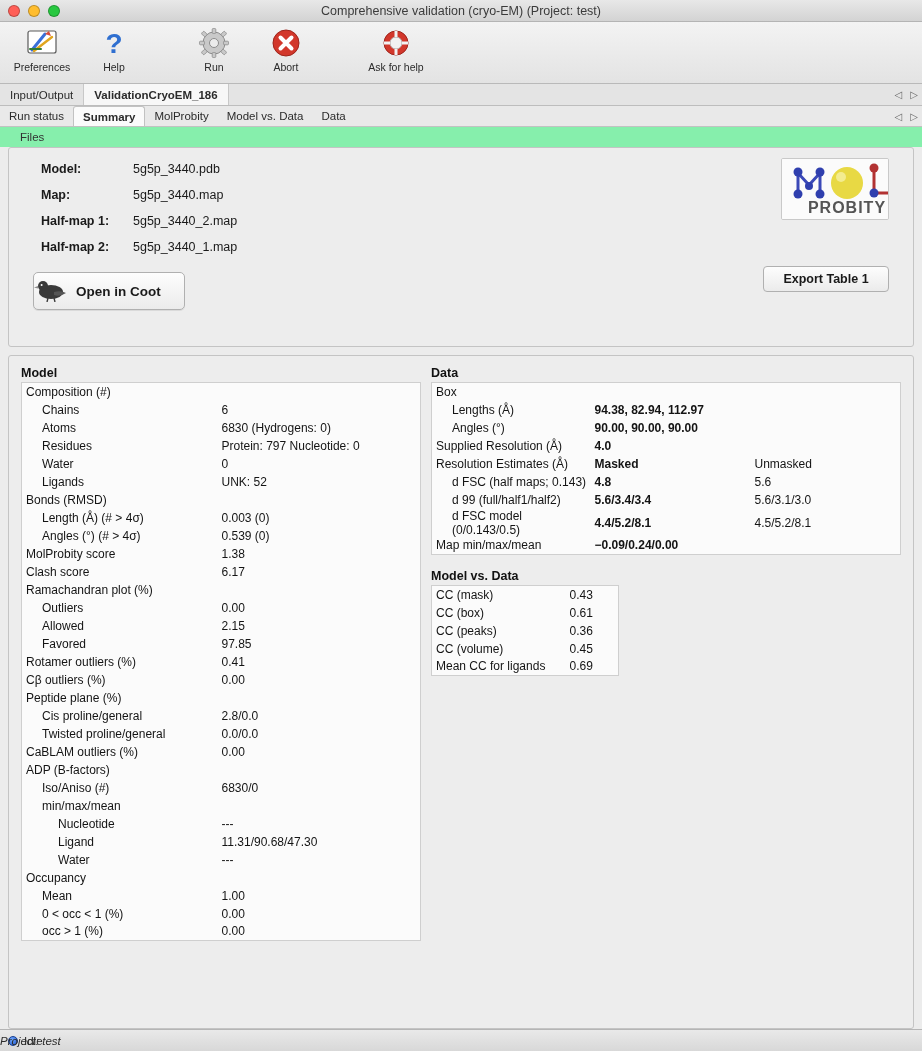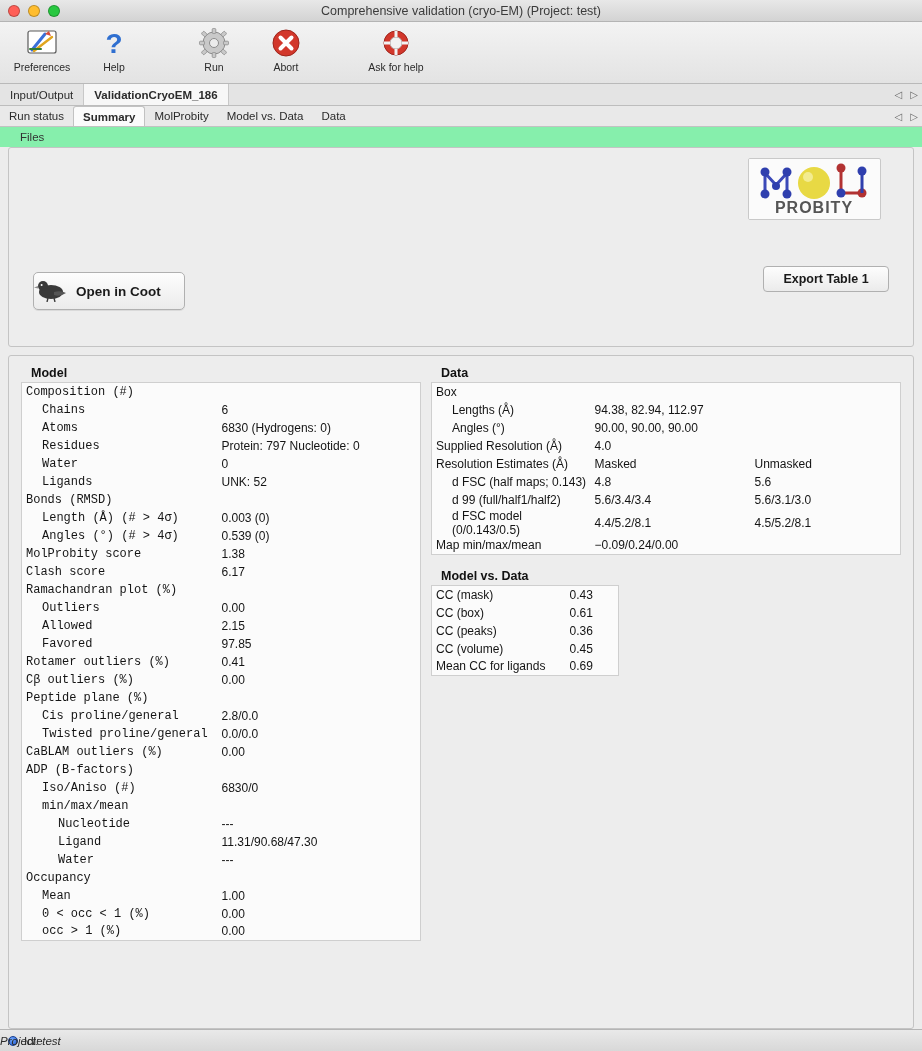--- a/index.html
+++ b/index.html
@@ -125,48 +125,48 @@
   .export-btn {
     position: absolute; right: 24px; top: 118px;
     min-width: 126px; height: 26px;
     background: linear-gradient(#fdfdfd, #ebebeb);
     border: 1px solid #b0b0b0; border-radius: 4px;
     display: flex; align-items: center; justify-content: center;
     padding: 0 12px;
     font-size: 12.5px; font-weight: bold; color: #1a1a1a;
   }
   .molprobity-logo {
-    position: absolute; right: 32px; top: 10px;
-    width: 133px; height: 62px;
+    position: absolute; right: 24px; top: 10px;
+    width: 108px; height: 62px;
     background: #fbfbfb;
     border: 1px solid #c9c9c9;
     border-radius: 2px;
     overflow: hidden;
   }
   
   .panel-bottom {
     flex: 1 1 auto;
     padding: 10px 12px;
     display: flex;
     gap: 10px;
     overflow: hidden;
   }
   .col-left { width: 400px; flex: 0 0 400px; }
   .col-right { flex: 1 1 auto; }
-  .sect-title { font-weight: bold; font-size: 12.5px; color: #111; margin-bottom: 2px; margin-left: 10px; }
+  .sect-title { font-weight: bold; font-size: 12.5px; color: #111; margin-bottom: 2px; }
   .tbl { width: 100%; border-collapse: collapse; background: #fbfbfb; border: 1px solid #cfcfcf; }
   .tbl td { font-size: 12px; color: #141414; padding: 0 4px; height: 18px; vertical-align: middle; }
   .tbl td.val { }
-  .tbl.model td.lbl { width: 196px; font-family: Liberation Mono, monospace; }
+  .tbl.model td.lbl { width: 196px; }
   .tbl.model td.val { width: auto; }
   .ind0 { padding-left: 4px !important; }
   .ind1 { padding-left: 20px !important; }
   .ind2 { padding-left: 36px !important; }
   .data-tbl td.lbl { }
-  .data-tbl td.c1 { width: 160px; }
+  .data-tbl td.c1 { width: 160px; font-weight: bold; }
   .data-tbl td.c2 { width: 150px; }
   .mvd-wrap { width: 188px; margin-top: 14px; }
   .mvd-tbl td.lbl { width: 134px; }
   
   .statusbar {
     height: 22px; flex: 0 0 22px;
     background: linear-gradient(#e9e9e9, #d8d8d8);
     border-top: 1px solid #b5b5b5;
     display: flex; align-items: center;
     position: relative;
@@ -293,20 +293,38 @@
       <span>◁</span>
       <span>▷</span>
     </div>
   </div>
 
   <div class="filesbar">Files</div>
 
   <div class="content">
 
     <div class="panel panel-top">
+      <div class="fileinfo">
+        <div class="filerow">
+          <div class="k">Model:</div>
+          <div class="v">5g5p_3440.pdb</div>
+        </div>
+        <div class="filerow">
+          <div class="k">Map:</div>
+          <div class="v">5g5p_3440.map</div>
+        </div>
+        <div class="filerow">
+          <div class="k">Half-map 1:</div>
+          <div class="v">5g5p_3440_2.map</div>
+        </div>
+        <div class="filerow">
+          <div class="k">Half-map 2:</div>
+          <div class="v">5g5p_3440_1.map</div>
+        </div>
+      </div>
 
       <div class="coot-btn">
         <span>
           <svg width="34" height="24" viewBox="0 0 34 24">
             <ellipse cx="17" cy="14" rx="12" ry="7" fill="#3a3a3a"></ellipse>
             <circle cx="9" cy="8" r="5" fill="#3a3a3a"></circle>
             <circle cx="7.6" cy="7" r="1" fill="#ffffff"></circle>
             <path d="M4 8 L0 9.5 L4 10.5 Z" fill="#8a8a8a"></path>
             <path d="M20 14 q7 -2 12 1 q-6 4 -12 2 Z" fill="#555"></path>
             <path d="M14 20 L13 24 M20 20 L21 24" stroke="#3a3a3a" stroke-width="1.4"></path>

